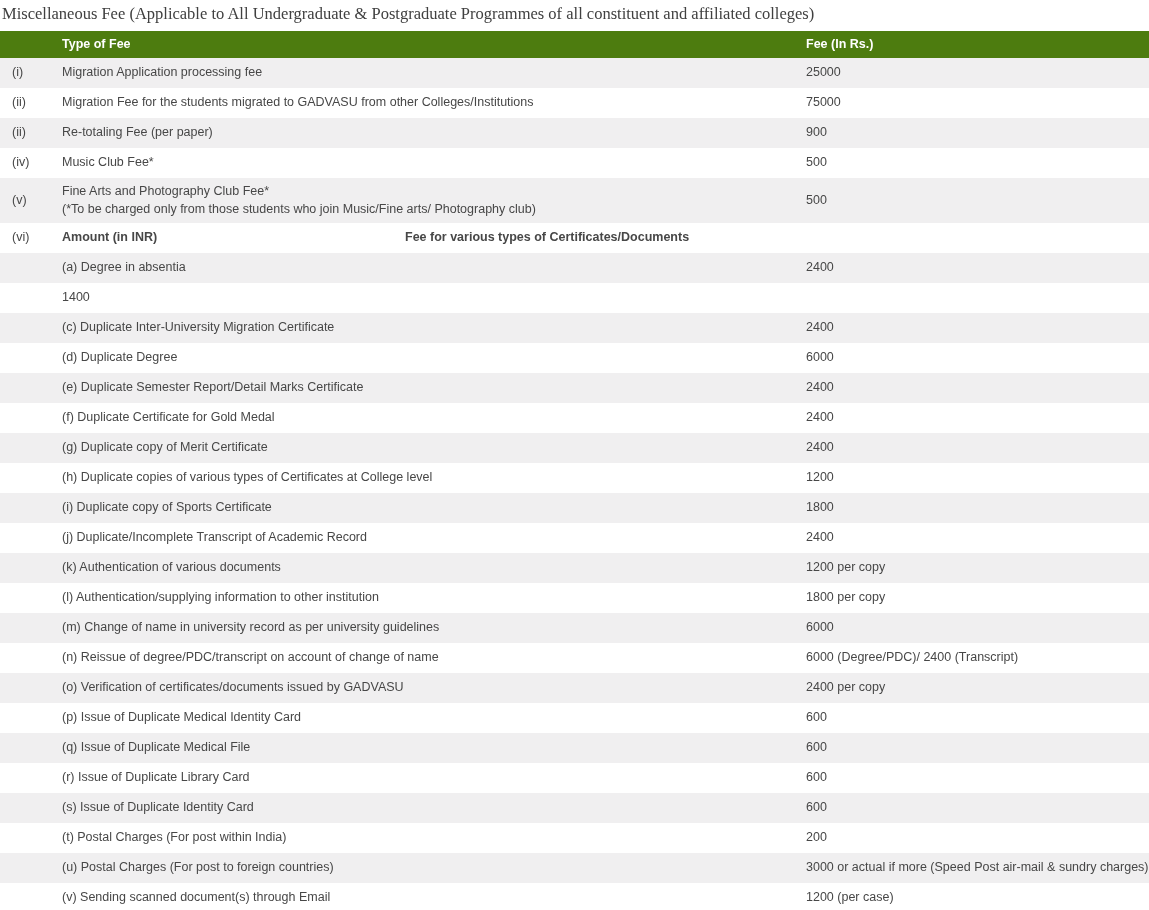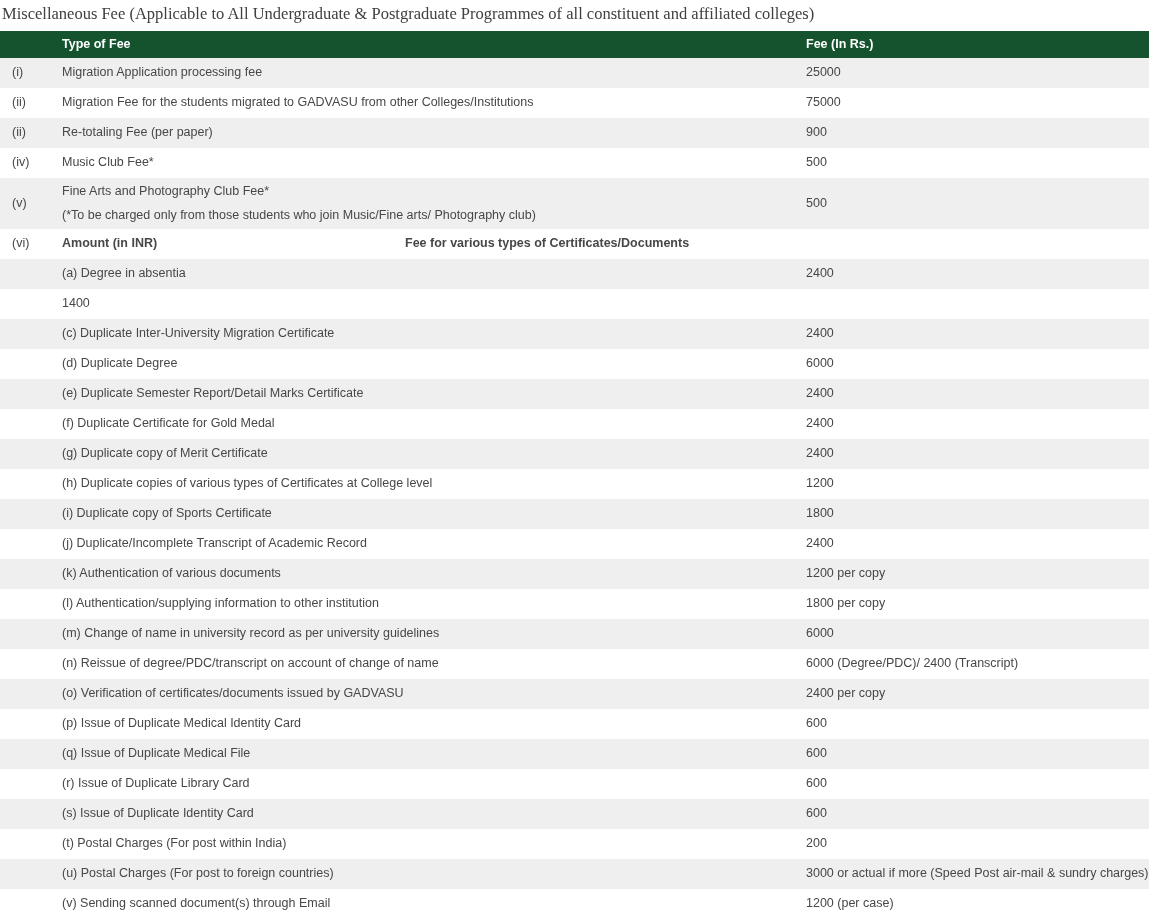--- a/index.html
+++ b/index.html
@@ -28,21 +28,21 @@
     min-height: 30px;
     font-size: 12.5px;
     color: #474747;
     line-height: 1.4;
     background: #ffffff;
   }
   .trow.alt { background: #f0eff0; }
 
   .trow.header-row {
     min-height: 25px;
-    background: #14532d;
+    background: #4d7c0f;
     color: #ffffff;
     font-weight: 700;
   }
 
   .col { padding-top: 5px; padding-bottom: 5px; }
   .col-num {
     width: 62px;
     flex: 0 0 62px;
     padding-left: 12px;
   }
@@ -51,21 +51,21 @@
     padding-right: 16px;
   }
   .col-fee {
     width: 343px;
     flex: 0 0 343px;
   }
 
   .trow.bold-row .col-type,
   .trow.bold-row .col-fee { font-weight: 700; }
 
-  .type-note { font-weight: 400; margin-top: 6px; }
+  .type-note { font-weight: 400; }
 </style>
 </head>
 <body>
 
 <div class="page">
 
   <div class="page-title">Miscellaneous Fee (Applicable to All Undergraduate &amp; Postgraduate Programmes of all constituent and affiliated colleges)</div>
 
   <div class="fee-table">
 

